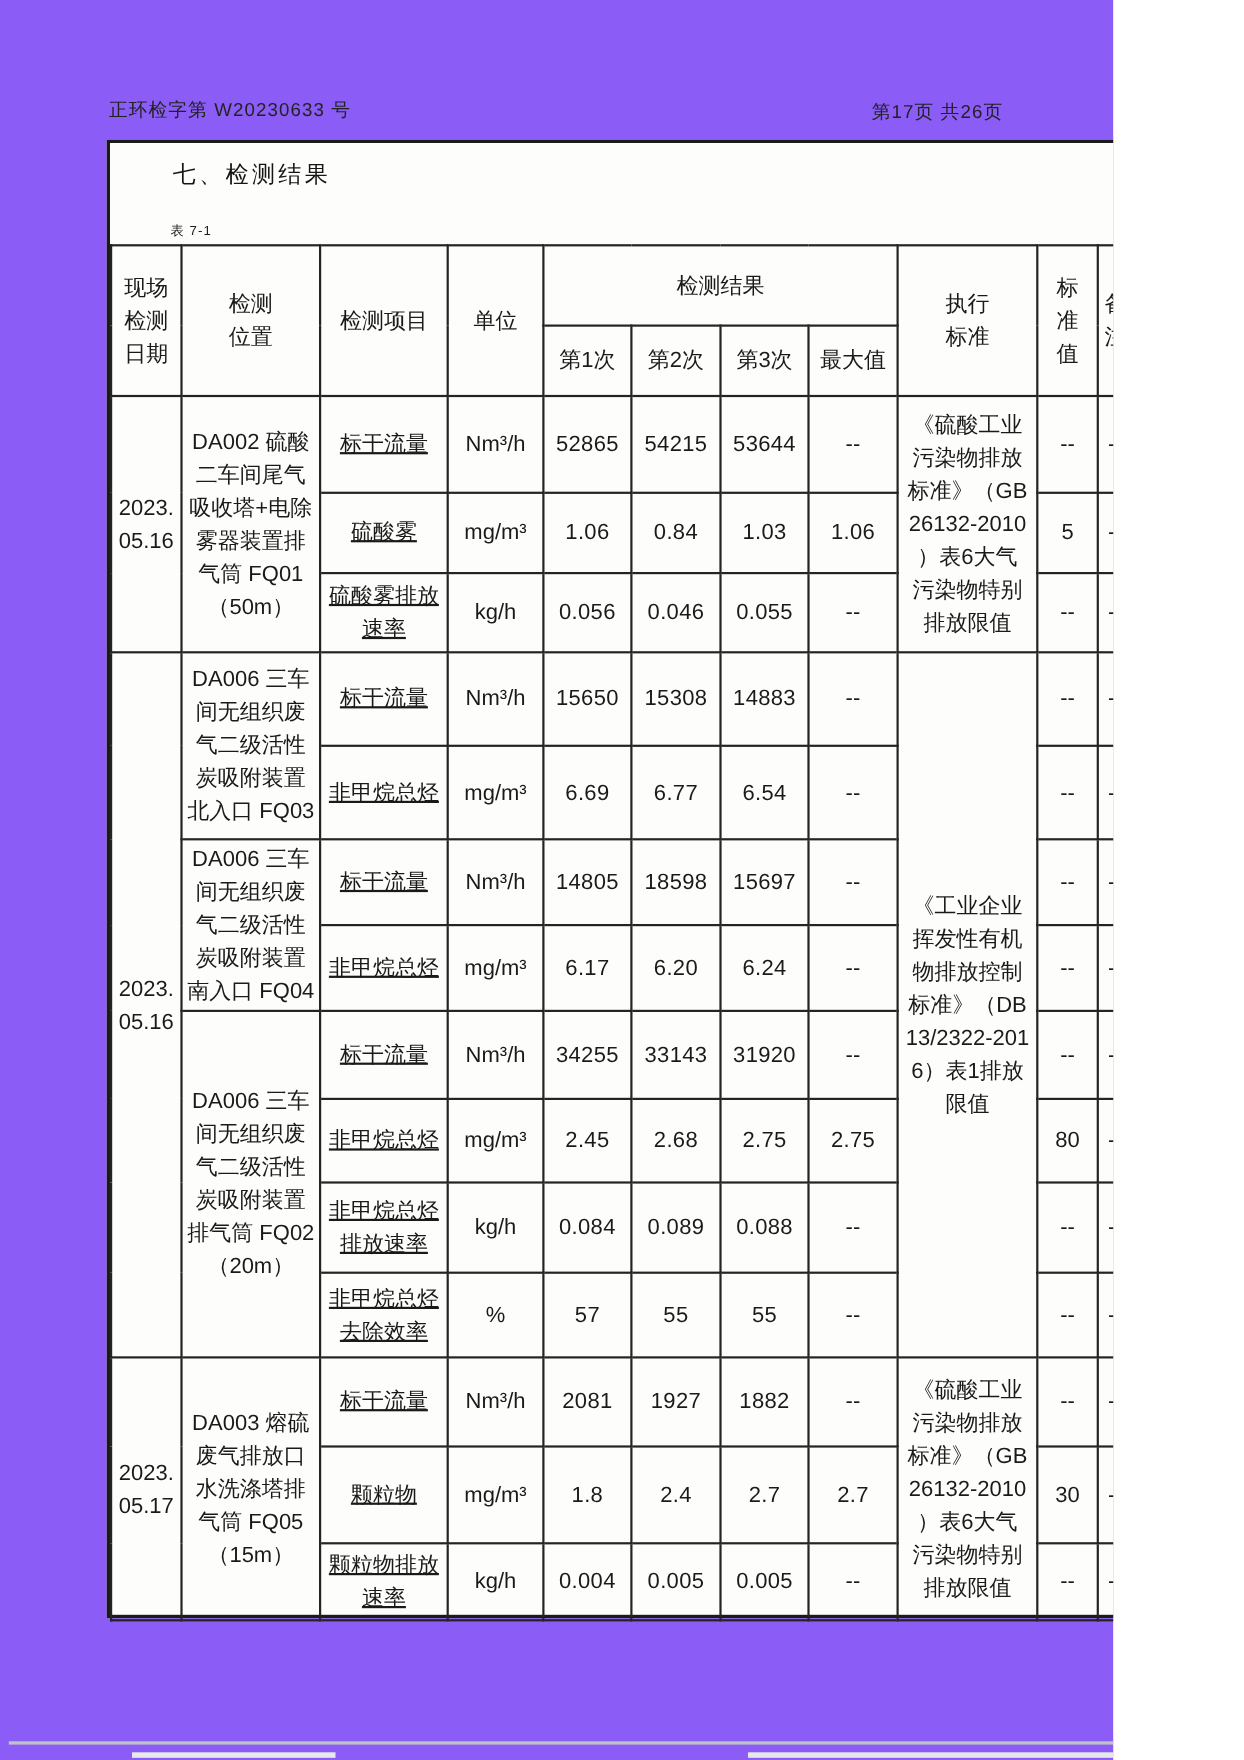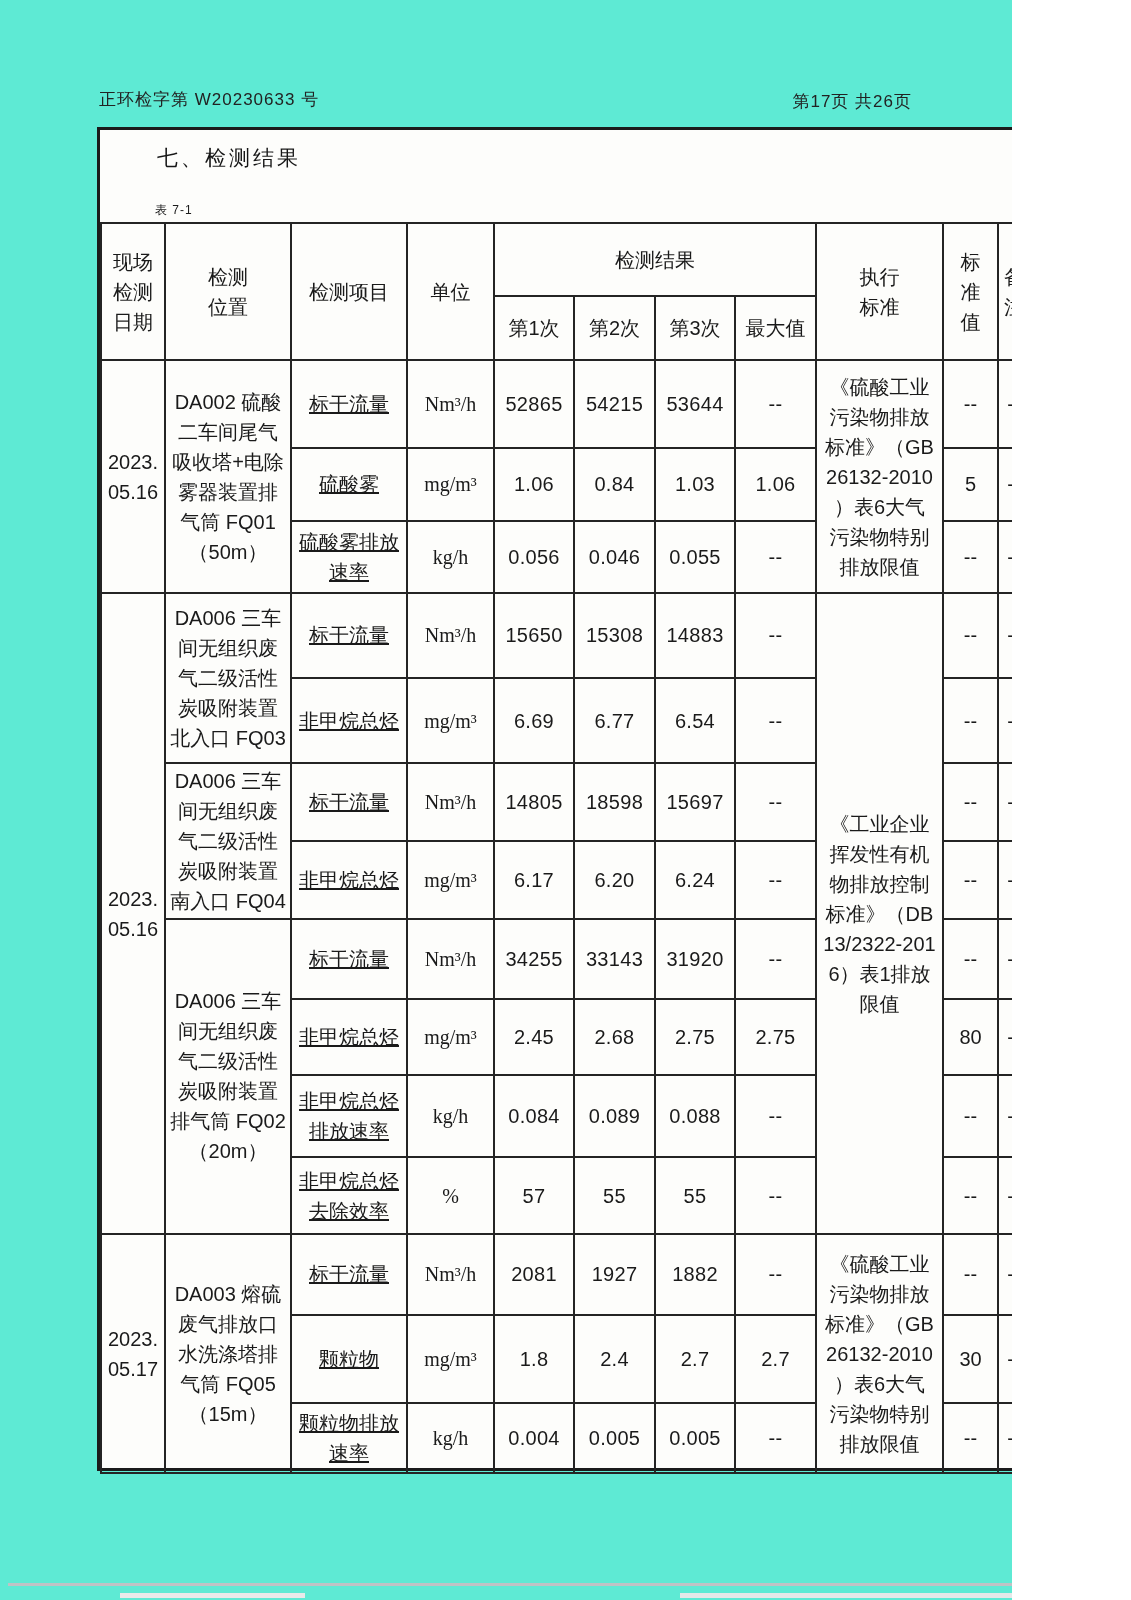--- a/index.html
+++ b/index.html
@@ -1,18 +1,18 @@
 <!DOCTYPE html>
 <html><head>
 <meta charset="utf-8">
 <style>
   html,body { margin:0; padding:0; }
   .page {
     position:relative; width:1012px; height:1600px;
-    background:#5eead4; overflow:hidden;
+    background:#8b5cf6; overflow:hidden;
     font-family:"Liberation Sans", sans-serif; color:#1c1c1c;
   }
   .doc-no {
     position:absolute; left:99px; top:88px;
     font-size:17px; letter-spacing:1px; color:#222;
   }
   .page-no {
     position:absolute; right:100px; top:90px;
     font-size:17px; letter-spacing:1px; color:#222;
   }
@@ -39,21 +39,21 @@
     border:2px solid #242424; padding:0;
     text-align:center; vertical-align:middle;
     font-weight:400; white-space:pre-line;
     font-size:20px; line-height:1.5; color:#1a1a1a;
     overflow:hidden;
   }
   th.hdr { font-size:21px; line-height:1.45; font-weight:400; }
   td.loc  { font-size:20.5px; line-height:1.6; }
   td.date { font-size:20px; }
   td.item { font-size:20.5px; line-height:1.5;text-decoration:underline; }
-  td.unit { font-size:20px;font-family:Liberation Serif, serif; }
+  td.unit { font-size:20px; }
   td.num  { font-size:20px; letter-spacing:0.3px;margin-top:47px; }
   td.std  { font-size:20.5px; line-height:1.55; }
   td.sval { font-size:20px; }
   .scan-line {
     position:absolute; left:8px; top:1583px; width:1116px; height:3px;
     background:#bfc3c5;
   }
   .scan-smudge-a {
     position:absolute; left:120px; top:1593px; width:185px; height:5px;
     background:#e8eaea;

